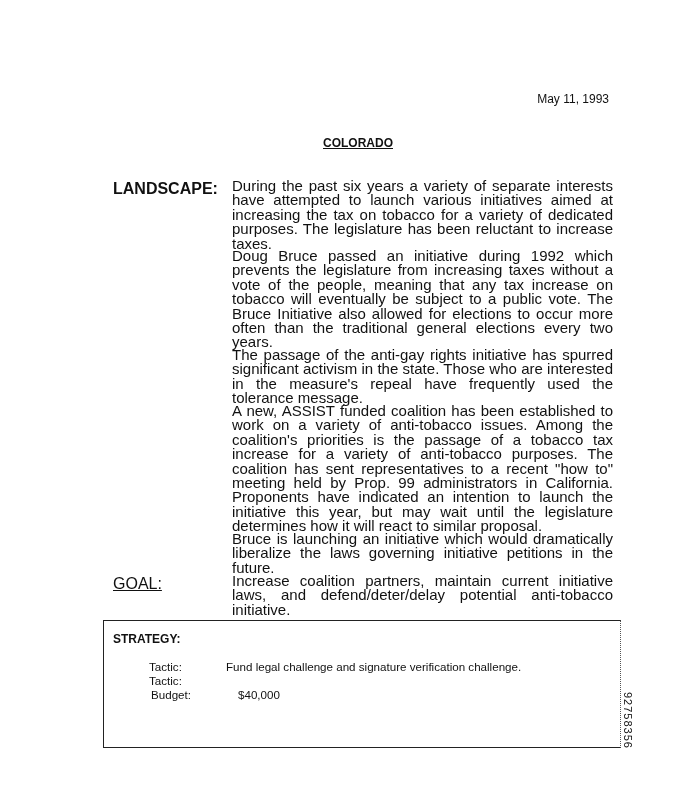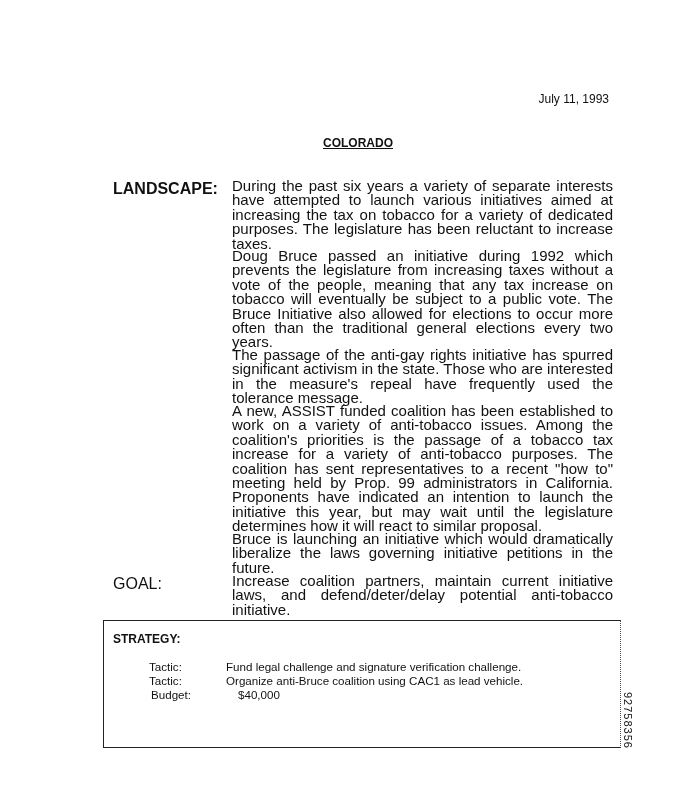--- a/index.html
+++ b/index.html
@@ -4,60 +4,59 @@
 <style>
   html, body { margin: 0; padding: 0; background: #ffffff; }
   body {
     width: 675px; height: 798px; position: relative; overflow: hidden;
     font-family: "Liberation Sans", "DejaVu Sans", sans-serif;
     color: #111111; font-size: 11.5px;
   }
   .date { position: absolute; top: 92px; right: 66px; font-size: 12px; }
   .title { position: absolute; top: 136px; left: 0; width: 716px; text-align: center; font-weight: bold; font-size: 12px; text-decoration: underline; }
   .label { position: absolute; left: 113px; font-weight: bold; font-size: 16px; }
-  .label.goal { font-weight: normal; }
+  .label.goal { font-weight: normal; text-decoration: underline; }
   .para { position: absolute; left: 232px; width: 381px; text-align: justify; line-height: 14.4px; font-size: 15px; }
   .box {
     position: absolute; left: 103px; top: 620px; width: 508px; height: 126px;
     border-top: 1.5px solid #222; border-bottom: 1.5px solid #222; border-left: 1.5px solid #222;
     border-right: 1px dotted #555;
     padding-left: 8px;
   }
   .box .row { position: absolute; font-size: 11.6px; }
   .box .slabel { left: 9px; font-weight: bold; font-size: 12px; }
   .box .tlabel { left: 45px; width: 77px; }
   .box .val { left: 122px; }
   .docnum {
     position: absolute; left: 612px; top: 722px;
     transform: rotate(90deg); transform-origin: left top;
     font-size: 11px; letter-spacing: 1px; white-space: nowrap;
   }
 </style>
 </head>
 <body>
 
-<div class="date">July 11, 1993</div>
+<div class="date">May 11, 1993</div>
 <div class="title">COLORADO</div>
 
 <div class="label" style="top:180px;">LANDSCAPE:</div>
 <div class="para" style="top:179px;">During the past six years a variety of separate interests have attempted to launch various initiatives aimed at increasing the tax on tobacco for a variety of dedicated purposes.  The legislature has been reluctant to increase taxes.</div>
 <div class="para" style="top:249px;">Doug Bruce passed an initiative during 1992 which prevents the legislature from increasing taxes without a vote of the people, meaning that any tax increase on tobacco will eventually be subject to a public vote.  The Bruce Initiative also allowed for elections to occur more often than the traditional general elections every two years.</div>
 <div class="para" style="top:348px;">The passage of the anti-gay rights initiative has spurred significant activism in the state.  Those who are interested in the measure's repeal have frequently used the tolerance message.</div>
 <div class="para" style="top:404px;">A new, ASSIST funded coalition has been established to work on a variety of anti-tobacco issues.  Among the coalition's priorities is the passage of a tobacco tax increase for a variety of anti-tobacco purposes.  The coalition has sent representatives to a recent "how to" meeting held by Prop. 99 administrators in California. Proponents have indicated an intention to launch the initiative this year, but may wait until the legislature determines how it will react to similar proposal.</div>
 <div class="para" style="top:532px;">Bruce is launching an initiative which would dramatically liberalize the laws governing initiative petitions in the future.</div>
 
 <div class="label goal" style="top:575px;">GOAL:</div>
 <div class="para" style="top:574px;">Increase coalition partners, maintain current initiative laws, and defend/deter/delay potential anti-tobacco initiative.</div>
 
 <div class="box">
   <div class="row slabel" style="top:11px;">STRATEGY:</div>
 
   <div class="row tlabel" style="top:39px;">Tactic:</div>
   <div class="row val" style="top:39px;">Fund legal challenge and signature verification challenge.</div>
 
   <div class="row tlabel" style="top:53px;">Tactic:</div>
-  <div class="row val" style="top:53px;">Organize anti-Bruce coalition using CAC1 as lead vehicle.</div>
 
   <div class="row tlabel" style="top:67px; left:47px;">Budget:</div>
   <div class="row val" style="top:67px;margin-left:12px;">$40,000</div>
 </div>
 
 <div class="docnum" style="transform: rotate(90deg) translate(-30px,-22px);">92758356</div>
 
 </body></html>

